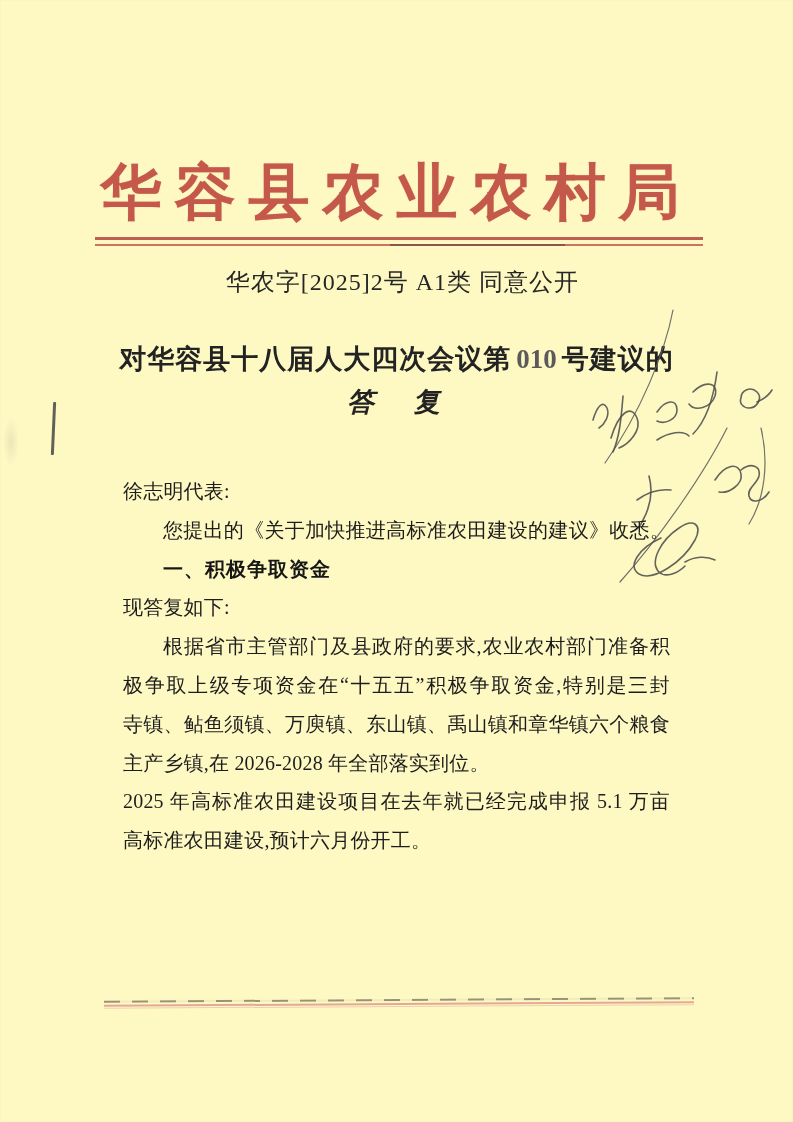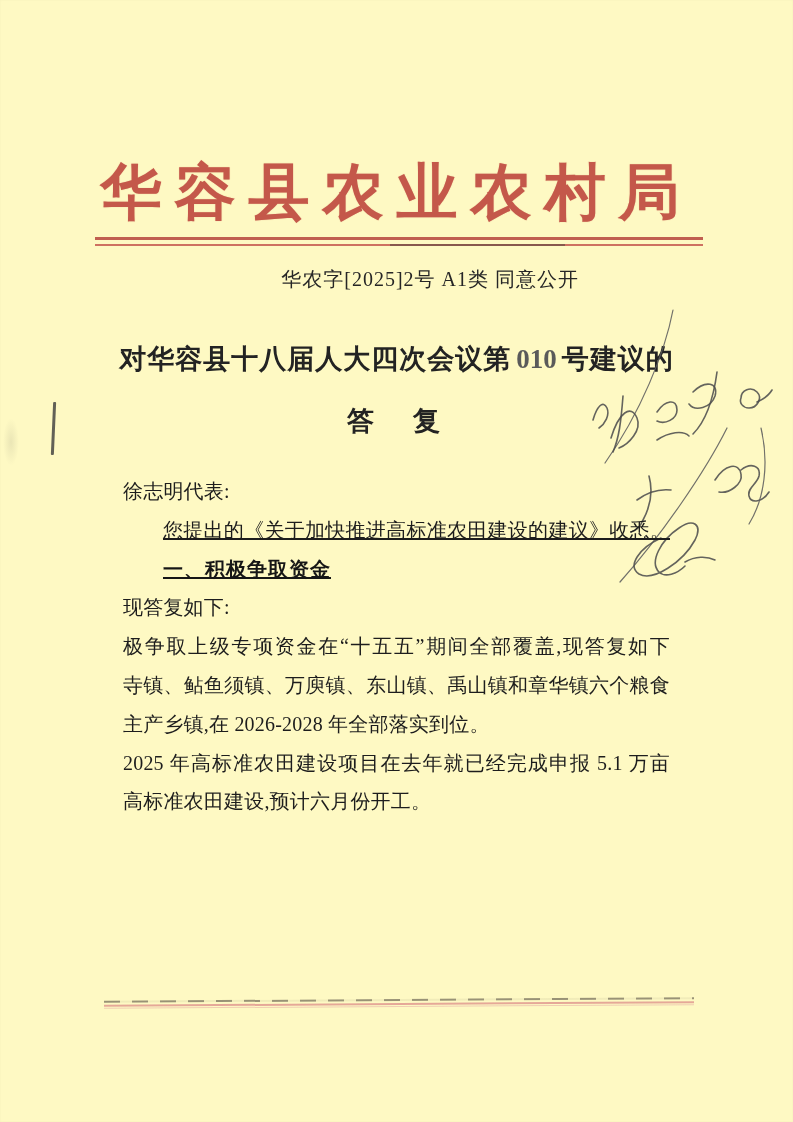--- a/index.html
+++ b/index.html
@@ -30,44 +30,44 @@
   .red-rule .r2{height:2px;background:#c96257;opacity:.9;}
   .red-rule .dark-seg{
     position:absolute;left:295px;top:7px;width:175px;height:2px;
     background:#4e443e;opacity:.55;
   }
   
   .docref{
     position:absolute;top:266px;left:0;width:681px;
     box-sizing:border-box;padding-right:102px;
     text-align:right;
-    font-size:20px;letter-spacing:1px;color:#262626;
+    font-size:24px;letter-spacing:1px;color:#262626;
     white-space:nowrap;
   }
   
   .title1,.title2{
     position:absolute;left:0;width:793px;text-align:center;
     font-family:"Liberation Sans","DejaVu Sans",sans-serif;
     font-weight:700;color:#232323;
     font-size:27px;letter-spacing:1px;white-space:nowrap;
   }
   .title1{top:341px;}
-  .title2{top:403px;letter-spacing:6px;}
+  .title2{top:384px;letter-spacing:6px;font-style:italic;}
   .proposal-no{
     font-family:"Liberation Serif","DejaVu Serif",serif;
     color:#5a5a5a;font-weight:600;margin:0 5px;letter-spacing:0;
   }
   
   .doc-body{
     position:absolute;top:472px;left:123px;width:547px;
     font-size:20px;line-height:38.8px;color:#1d1d1d;
     letter-spacing:0.2px;
   }
   .line{min-height:38.8px;}
-  .indent{text-indent:2em;text-decoration:underline;}
+  .indent{text-indent:2em;}
   .jlast{text-align:justify;text-align-last:justify;}
   .heading{
     font-family:"Liberation Sans","DejaVu Sans",sans-serif;
     font-weight:700;letter-spacing:1px;color:#161616;
   }
   
   .signature{position:absolute;left:565px;top:300px;width:230px;height:300px;}
   .signature path{fill:none;stroke:#4f4f4f;stroke-width:1.6;
     stroke-linecap:round;stroke-linejoin:round;opacity:.88;}
   .signature .thin{stroke-width:1.2;stroke:#5d5d5d;}
@@ -130,21 +130,22 @@
     <path d="M176,170 c10,-8 20,-4 18,6 c-2,8 -12,12 -10,20 c2,8 14,6 20,-4"></path>
     <path class="thin" d="M196,128 c8,34 4,70 -12,96"></path>
     <path d="M120,262 c10,-6 22,-6 30,-2"></path>
   </svg>
 
   <div class="doc-body">
     <div class="line">徐志明代表:</div>
     <div class="line indent jlast">您提出的《关于加快推进高标准农田建设的建议》收悉。</div>
     <div class="line indent heading">一、积极争取资金</div>
     <div class="line">现答复如下:</div>
-    <div class="line jlast">极争取上级专项资金在“十五五”期间全部覆盖,现答复如下</div>
+    <div class="line indent jlast">根据省市主管部门及县政府的要求,农业农村部门准备积</div>
+    <div class="line jlast">极争取上级专项资金在“十五五”积极争取资金,特别是三封</div>
     <div class="line jlast">寺镇、鲇鱼须镇、万庾镇、东山镇、禹山镇和章华镇六个粮食</div>
     <div class="line">主产乡镇,在 2026-2028 年全部落实到位。</div>
     <div class="line jlast">2025 年高标准农田建设项目在去年就已经完成申报 5.1 万亩</div>
     <div class="line">高标准农田建设,预计六月份开工。</div>
   </div>
 
   <div class="scan-dash"></div>
   <div class="scan-smudge"></div>
   <div class="fold-line">
     <div class="g"></div>

